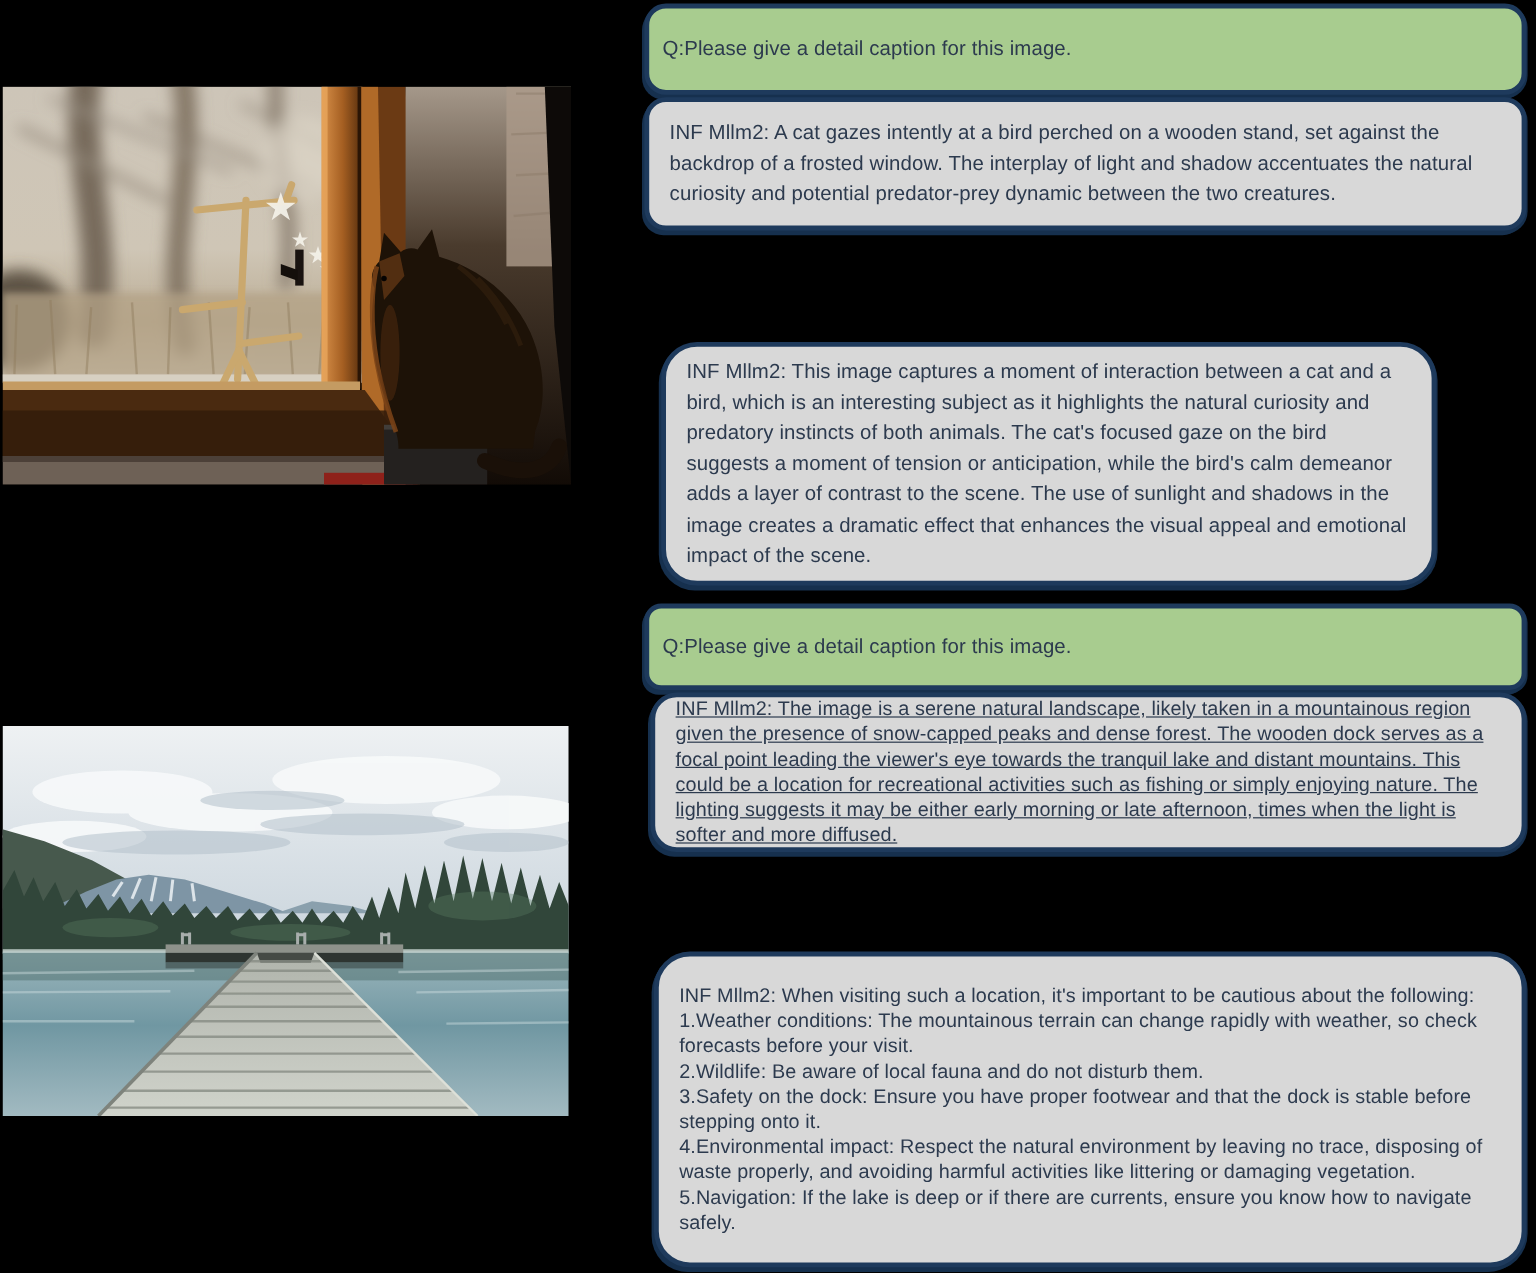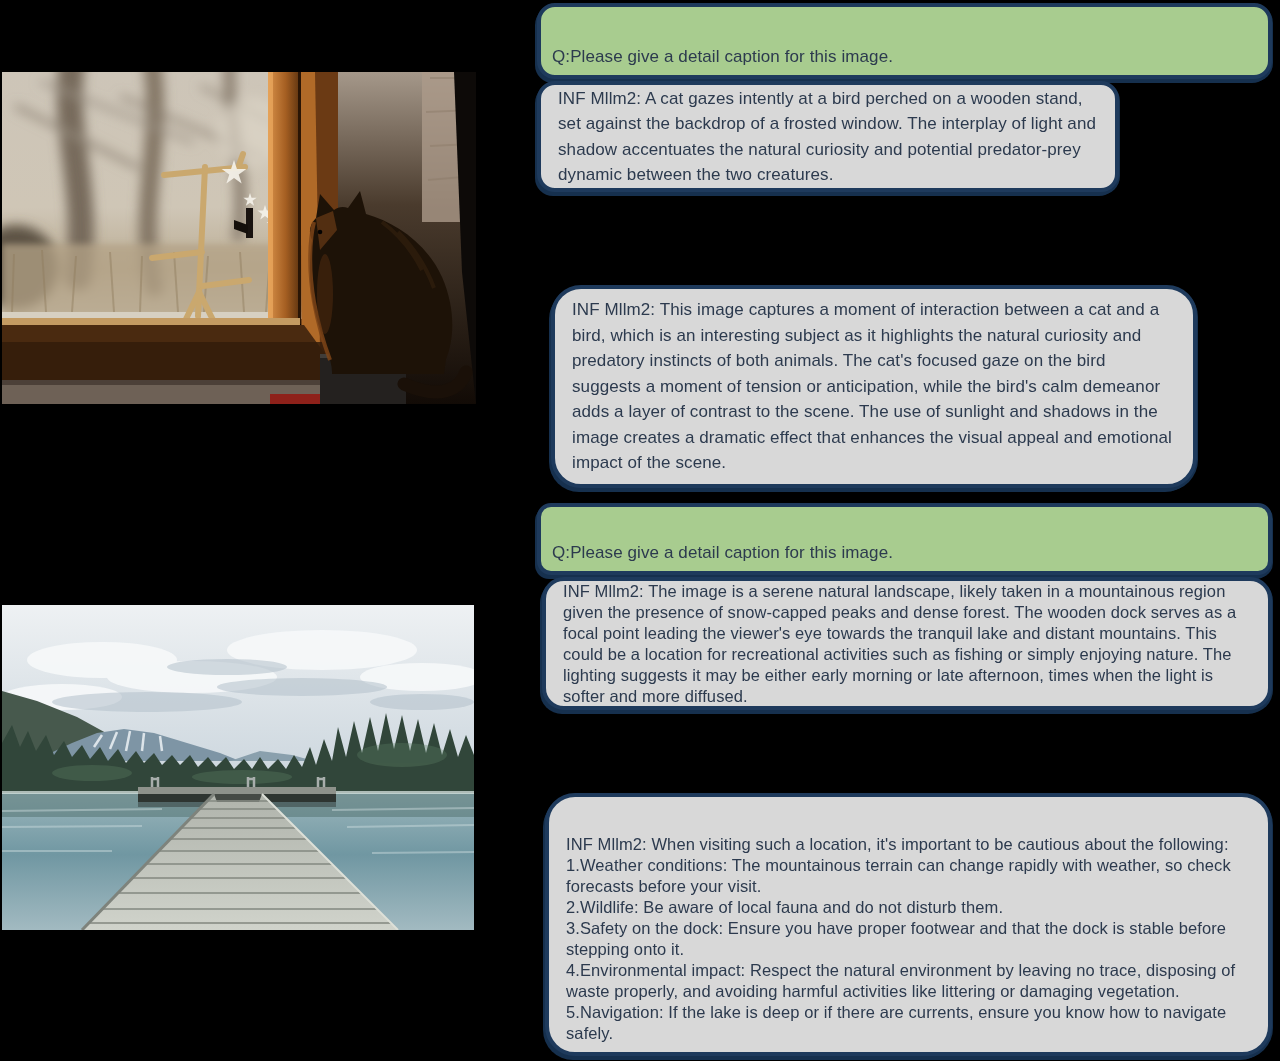--- a/index.html
+++ b/index.html
@@ -8,28 +8,28 @@
     font-family:"Liberation Sans",sans-serif;color:#2c3a4e;
   }
   .photo{position:absolute;overflow:hidden;}
   .photo svg{display:block;}
   .bubble{
     position:absolute;box-sizing:border-box;
     border:4px solid #1e3a5c;border-radius:18px;
     box-shadow:-2px 4px 0 0 #16304e, 0 2px 0 1px #16304e;
     display:flex;align-items:center;
   }
-  .q{background:#a8cc8f;padding:6px 14px 6px 11px;align-items:flex-end;}
+  .q{background:#a8cc8f;padding:6px 14px 6px 11px;}
   .a{background:#d8d8d8;padding:8px 14px 8px 17px;}
   .q .txt{font-size:17px;line-height:24px;}
   .a-lg .txt{font-size:17px;line-height:25.5px;}
   .a-sm .txt{font-size:16.5px;line-height:21px;}
   .txt{display:block;width:100%;white-space:pre-line;letter-spacing:.1px;}
   .r30{border-radius:30px;}
-  .r22{border-radius:22px;}
+  .r22{border-radius:22px;text-decoration:underline;}
   .r14{border-radius:14px;}
 </style>
 </head>
 <body>
 
 <div id="canvas">
 
   <div class="photo" style="left:2px;top:72px;width:474px;height:332px;">
     <svg width="474" height="332" viewBox="0 0 474 332">
       <defs>
@@ -232,39 +232,39 @@
       </g>
       <path d="M212,189 L80,325" stroke="#7e837c" stroke-width="3"></path>
       <path d="M260,189 L396,325" stroke="#dde0d8" stroke-width="2"></path>
     </svg>
   </div>
 
   <div class="bubble q" style="left:537px;top:3px;width:735px;height:76px;">
     <span class="txt">Q:Please give a detail caption for this image.</span>
   </div>
 
-  <div class="bubble a a-lg" style="left:537px;top:81px;width:582px;height:111px;">
+  <div class="bubble a a-lg" style="left:537px;top:81px;width:735px;height:111px;">
     <span class="txt">INF Mllm2: A cat gazes intently at a bird perched on a wooden stand, set against the backdrop of a frosted window. The interplay of light and shadow accentuates the natural curiosity and potential predator-prey dynamic between the two creatures.</span>
   </div>
 
 
   <div class="bubble a a-lg r30" style="left:551px;top:285px;width:646px;height:203px;">
     <span class="txt">INF Mllm2: This image captures a moment of interaction between a cat and a bird, which is an interesting subject as it highlights the natural curiosity and predatory instincts of both animals. The cat's focused gaze on the bird suggests a moment of tension or anticipation, while the bird's calm demeanor adds a layer of contrast to the scene. The use of sunlight and shadows in the image creates a dramatic effect that enhances the visual appeal and emotional impact of the scene.</span>
   </div>
 
   <div class="bubble q r14" style="left:537px;top:503px;width:735px;height:72px;">
     <span class="txt">Q:Please give a detail caption for this image.</span>
   </div>
 
   <div class="bubble a a-sm r22" style="left:542px;top:577px;width:730px;height:133px;">
     <span class="txt">INF Mllm2: The image is a serene natural landscape, likely taken in a mountainous region given the presence of snow-capped peaks and dense forest. The wooden dock serves as a focal point leading the viewer's eye towards the tranquil lake and distant mountains. This could be a location for recreational activities such as fishing or simply enjoying nature. The lighting suggests it may be either early morning or late afternoon, times when the light is softer and more diffused.</span>
   </div>
 
 
-  <div class="bubble a a-sm r30" style="left:545px;top:793px;width:727px;height:263px;align-items:flex-end;">
+  <div class="bubble a a-sm r30" style="left:545px;top:793px;width:727px;height:263px;">
     <span class="txt">INF Mllm2: When visiting such a location, it's important to be cautious about the following:
 1.Weather conditions: The mountainous terrain can change rapidly with weather, so check forecasts before your visit.
 2.Wildlife: Be aware of local fauna and do not disturb them.
 3.Safety on the dock: Ensure you have proper footwear and that the dock is stable before stepping onto it.
 4.Environmental impact: Respect the natural environment by leaving no trace, disposing of waste properly, and avoiding harmful activities like littering or damaging vegetation.
 5.Navigation: If the lake is deep or if there are currents, ensure you know how to navigate safely.</span>
   </div>
 
 </div>
 

